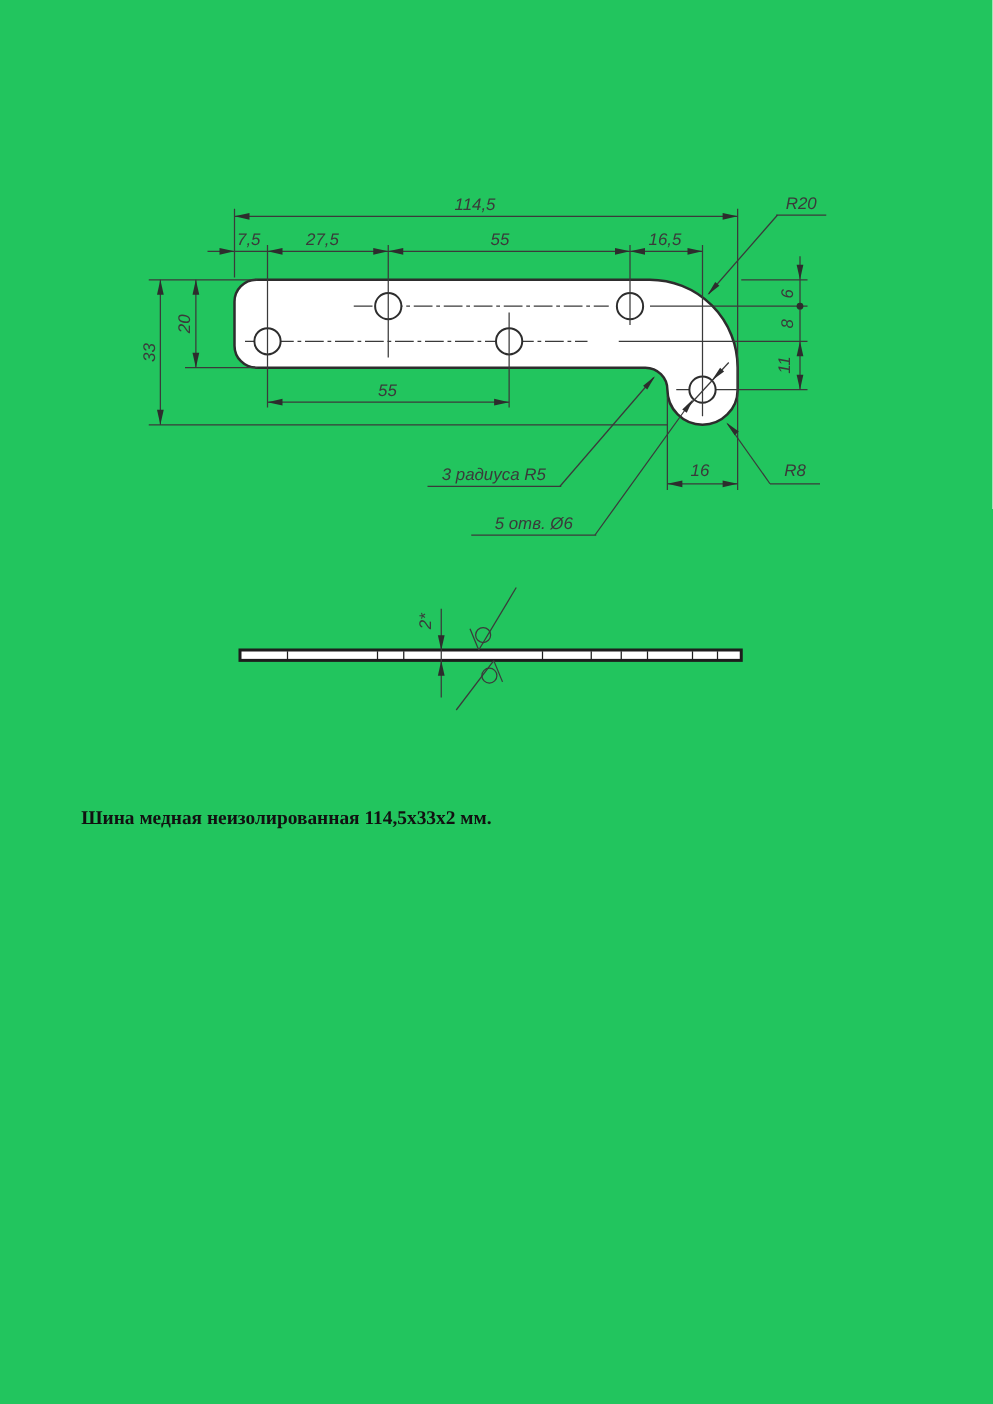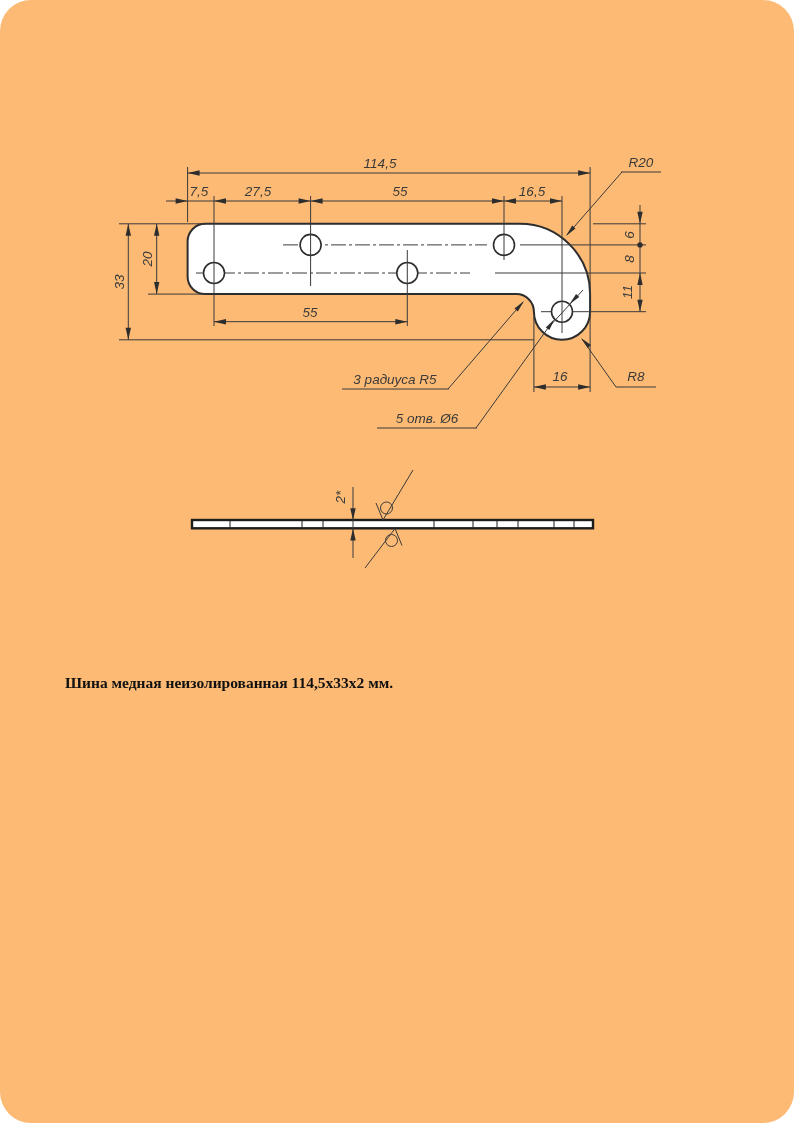--- a/index.html
+++ b/index.html
@@ -1,27 +1,27 @@
 <!DOCTYPE html>
 <html><head>
 <meta charset="utf-8">
 <style>
   html,body{margin:0;padding:0;background:#fff;}
-  #page{position:relative;width:794px;height:1123px;background:#fdba74;overflow:hidden;
-        font-family:"Liberation Sans",sans-serif;border-radius:31px;}
+  #page{position:relative;width:794px;height:1123px;background:#22c55e;overflow:hidden;
+        font-family:"Liberation Sans",sans-serif;}
   svg{position:absolute;left:0;top:0;}
   
   .ol{fill:#ffffff;stroke:#2d2d2d;stroke-width:2;}
   .hole{fill:#ffffff;stroke:#2d2d2d;stroke-width:1.6;}
   .tl{stroke:#3a3a3a;stroke-width:1;fill:none;}
   .cl{stroke:#3a3a3a;stroke-width:1;fill:none;stroke-dasharray:15 3 3 3;}
   .ar{fill:#2d2d2d;stroke:none;}
   .dt{font:italic 13.5px "Liberation Sans",sans-serif;fill:#3a3a3a;}
   .caption{position:absolute;left:65px;color:#111;
-           font:bold 15.5px "Liberation Serif",serif;white-space:nowrap;margin-top:28px;}
+           font:bold 15.5px "Liberation Serif",serif;white-space:nowrap;}
 </style>
 </head>
 <body>
 <div id="page">
 
 <svg width="794" height="1123" viewBox="0 0 794 1123">
 
   <path class="ol" d="M205.2 223.8 L519.8 223.8 A70.3 70.3 0 0 1 590.1 294.1 L590.1 311.7
            A28.1 28.1 0 0 1 533.9 311.7 A17.6 17.6 0 0 0 516.3 294.1
            L205.2 294.1 A17.6 17.6 0 0 1 187.6 276.5 L187.6 241.4

